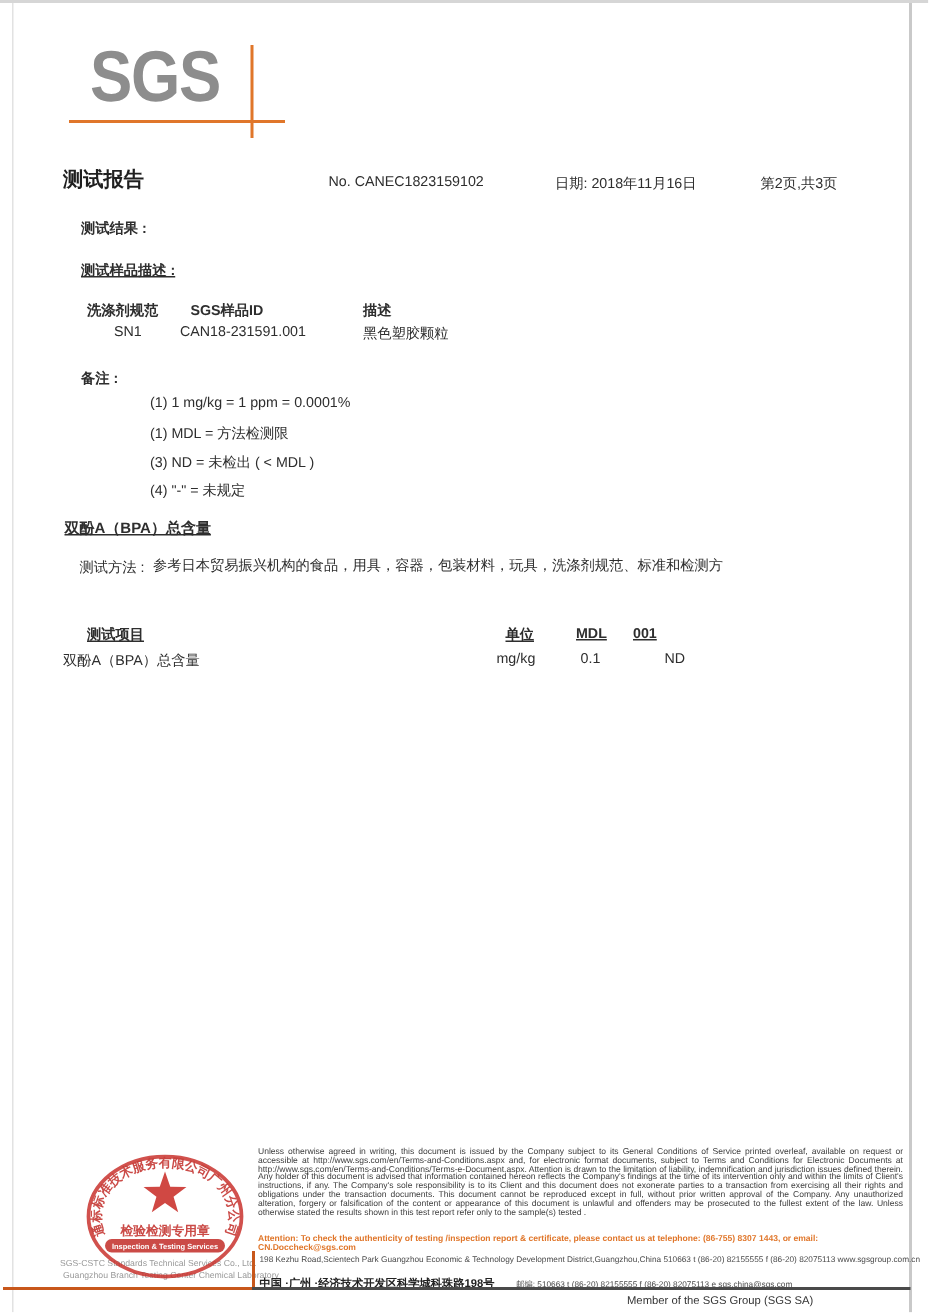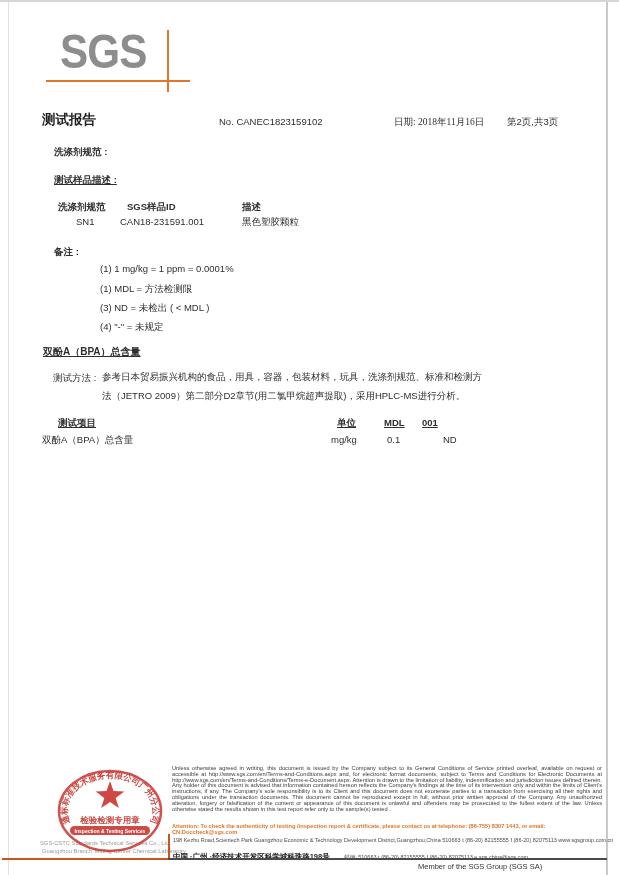--- a/index.html
+++ b/index.html
@@ -32,43 +32,42 @@
   <div class="edge" style="left:0;top:0;width:619px;height:2px;"></div>
   <div class="edge" style="left:8px;top:2px;width:1px;height:873px;background:#e2e2e2;"></div>
   <div class="edge" style="left:606px;top:2px;width:1.5px;height:873px;background:#c9c9c9;"></div>
 
   <div class="abs logo-text" style="left:60px;top:28px;">SGS</div>
   <div class="oline" style="left:46px;top:80px;width:144px;height:2px;"></div>
   <div class="oline" style="left:167px;top:30px;width:2px;height:62px;"></div>
 
   <div class="abs title" style="left:42px;top:111px;">测试报告</div>
   <div class="abs t9" style="left:219px;top:116px;">No. CANEC1823159102</div>
-  <div class="abs t9" style="left:394px;top:116px;font-family:Liberation Serif, serif;">日期: 2018年11月16日</div>
+  <div class="abs t9" style="left:370px;top:116px;">日期: 2018年11月16日</div>
   <div class="abs t9" style="left:507px;top:116px;">第2页,共3页</div>
 
-  <div class="abs t9 b" style="left:54px;top:146px;">洗涤剂规范 :</div>
+  <div class="abs t9 b" style="left:54px;top:146px;">测试结果 :</div>
   <div class="abs t9 b u" style="left:54px;top:174px;">测试样品描述 :</div>
 
   <div class="abs t9 b" style="left:58px;top:201px;">洗涤剂规范</div>
   <div class="abs t9 b" style="left:127px;top:201px;">SGS样品ID</div>
   <div class="abs t9 b" style="left:242px;top:201px;">描述</div>
   <div class="abs t9" style="left:76px;top:216px;">SN1</div>
   <div class="abs t9" style="left:120px;top:216px;">CAN18-231591.001</div>
   <div class="abs t9" style="left:242px;top:216px;">黑色塑胶颗粒</div>
 
   <div class="abs t9 b" style="left:54px;top:246px;">备注 :</div>
   <div class="abs t9" style="left:100px;top:263px;">(1) 1 mg/kg = 1 ppm = 0.0001%</div>
   <div class="abs t9" style="left:100px;top:283px;">(1) MDL = 方法检测限</div>
   <div class="abs t9" style="left:100px;top:302px;">(3) ND = 未检出 ( &lt; MDL )</div>
   <div class="abs t9" style="left:100px;top:321px;">(4) "-" = 未规定</div>
 
   <div class="abs b u" style="left:43px;top:345px;font-size:10px;">双酚A（BPA）总含量</div>
   <div class="abs t9" style="left:53px;top:372px;">测试方法 :</div>
   <div class="abs t9" style="left:102px;top:371px;">参考日本贸易振兴机构的食品，用具，容器，包装材料，玩具，洗涤剂规范、标准和检测方</div>
-  <div class="abs t9" style="left:102px;top:390px;">法（JETRO 2009）第二部分D2章节(用二氯甲烷超声提取)，采用HPLC-MS进行分析。</div>
 
   <div class="abs t9 b u" style="left:58px;top:417px;">测试项目</div>
   <div class="abs t9 b u" style="left:337px;top:417px;">单位</div>
   <div class="abs t9 b u" style="left:384px;top:417px;">MDL</div>
   <div class="abs t9 b u i" style="left:422px;top:417px;">001</div>
   <div class="abs t9" style="left:42px;top:434px;">双酚A（BPA）总含量</div>
   <div class="abs t9" style="left:331px;top:434px;">mg/kg</div>
   <div class="abs t9" style="left:387px;top:434px;">0.1</div>
   <div class="abs t9" style="left:423px;top:434px;padding-left:20px;">ND</div>
 

